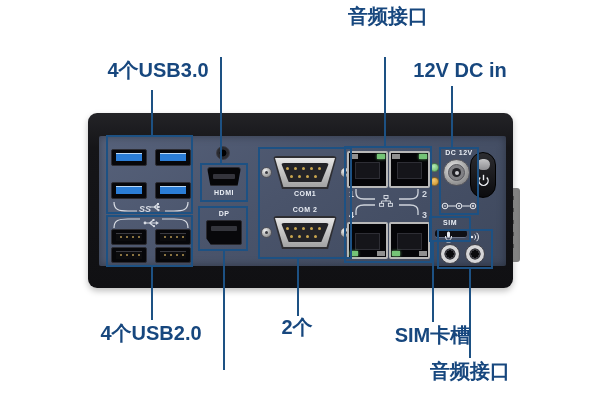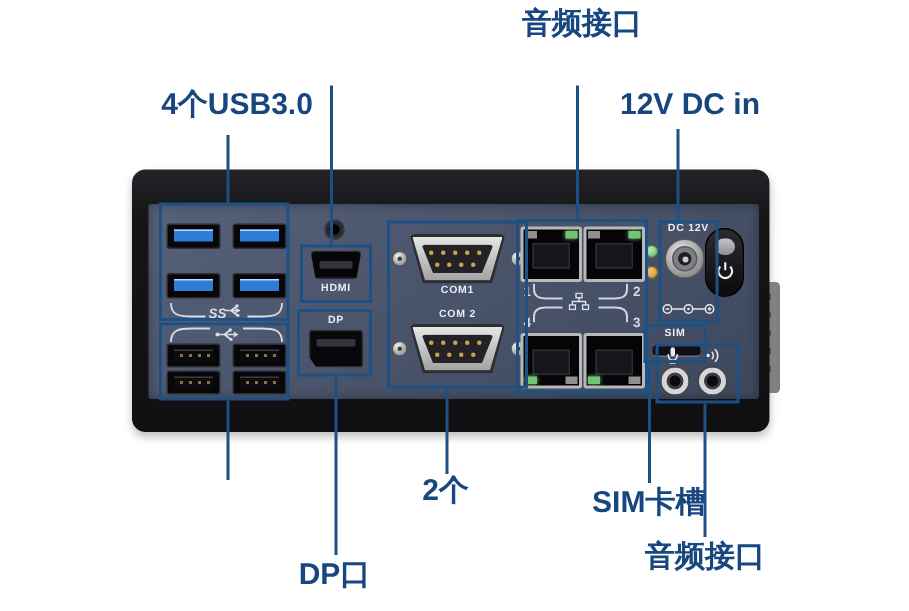--- a/index.html
+++ b/index.html
@@ -138,21 +138,21 @@
 </head>
 <body>
 
 <div class="scene">
 
   <div class="ann-label" style="left:99px; top:58px; width:118px;">4个USB3.0</div>
   <div class="ann-label" style="left:330px; top:4px; width:116px;">
     <div>音频接口</div>
   </div>
   <div class="ann-label" style="left:404px; top:58px; width:112px;">12V DC in</div>
-  <div class="ann-label" style="left:193px; top:371px; width:60px;">DP口</div>
+  <div class="ann-label" style="left:95px; top:321px; width:112px;">4个USB2.0</div>
   <div class="ann-label small-lh" style="left:222px; top:317px; width:150px;">
     <div>2个</div>
   </div>
   <div class="ann-label" style="left:385px; top:323px; width:95px;">SIM卡槽</div>
   <div class="ann-label" style="left:424px; top:359px; width:92px;">音频接口</div>
 
   <div class="leader" style="left:151px; top:90px;  height:47px;"></div>
   <div class="leader" style="left:220px; top:57px;  height:106px;"></div>
   <div class="leader" style="left:384px; top:57px;  height:89px;"></div>
   <div class="leader" style="left:451px; top:86px;  height:61px;"></div>

